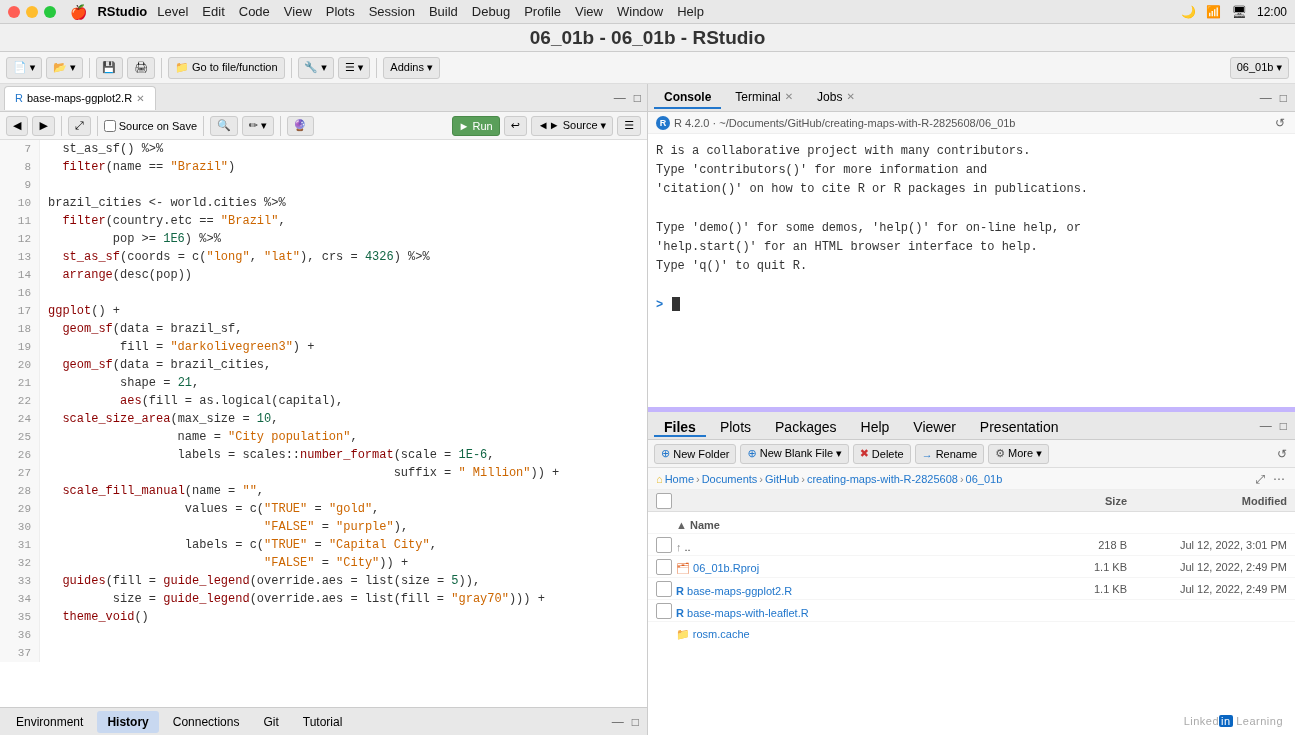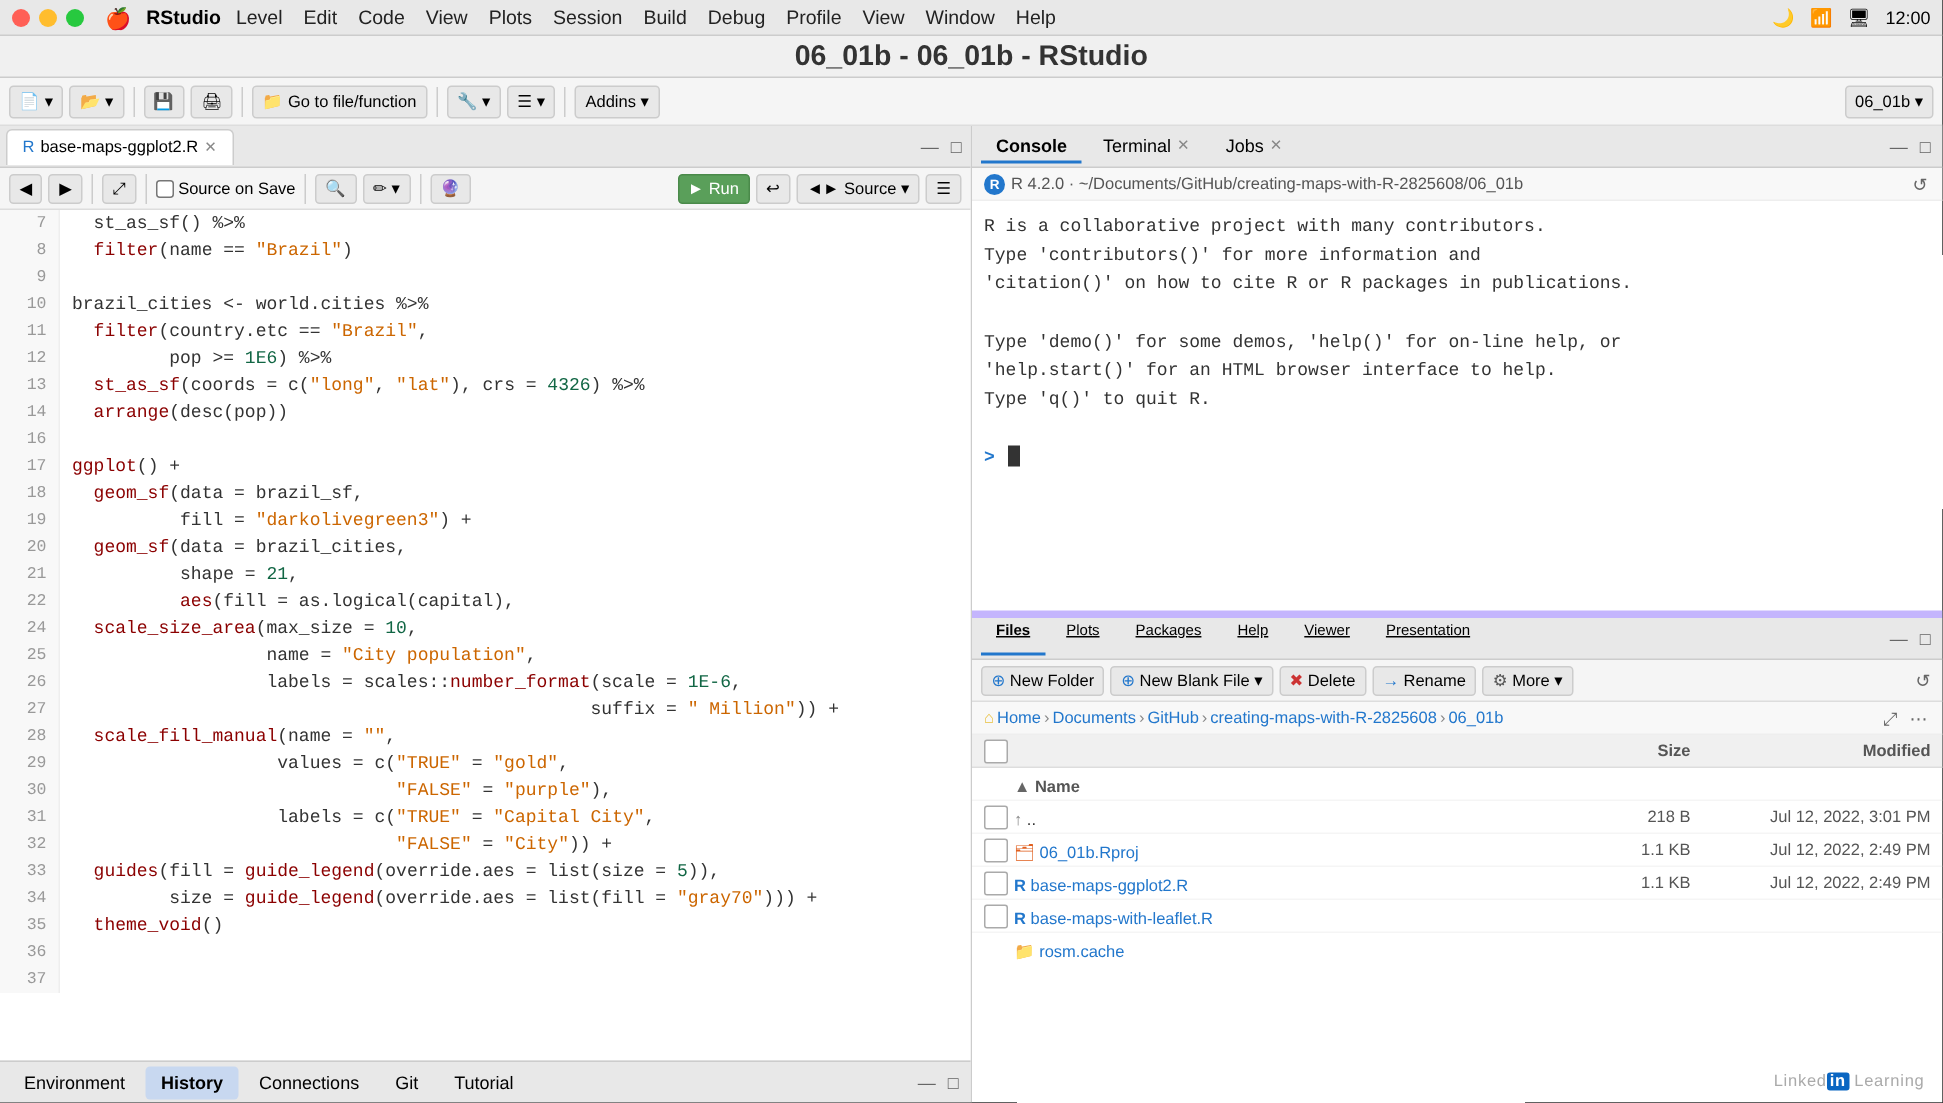--- a/index.html
+++ b/index.html
@@ -336,25 +336,24 @@
       padding: 0 6px;
       gap: 4px;
       border-bottom: 1px solid #ccc;
     }
     .files-tab {
       height: 22px;
       padding: 0 10px;
       background: transparent;
       border: none;
       border-bottom: 2px solid transparent;
-      font-size: 10px;
+      font-size: 14px;
       cursor: pointer;
       display: flex;
-      align-items: flex-start;
-      text-decoration: underline;
+      align-items: flex-end;
     }
     .files-tab.active {
       border-bottom: 2px solid #2277cc;
       font-weight: 600;
     }
     .files-toolbar {
       height: 28px;
       background: #f5f5f5;
       border-bottom: 1px solid #ddd;
       display: flex;
@@ -425,21 +424,21 @@
       right: 12px;
       font-size: 11px;
       color: #aaa;
       letter-spacing: 0.5px;
     }
     .linkedin-in {
       background: #0a66c2;
       color: white;
       padding: 0 2px;
       border-radius: 2px;
-      font-weight: bold;
+      font-weight: normal;
     }
 
     .up-arrow { color: #888; }
 
     .checkbox-cell {
       width: 16px;
       height: 16px;
       border: 1px solid #aaa;
       border-radius: 2px;
       background: white;

